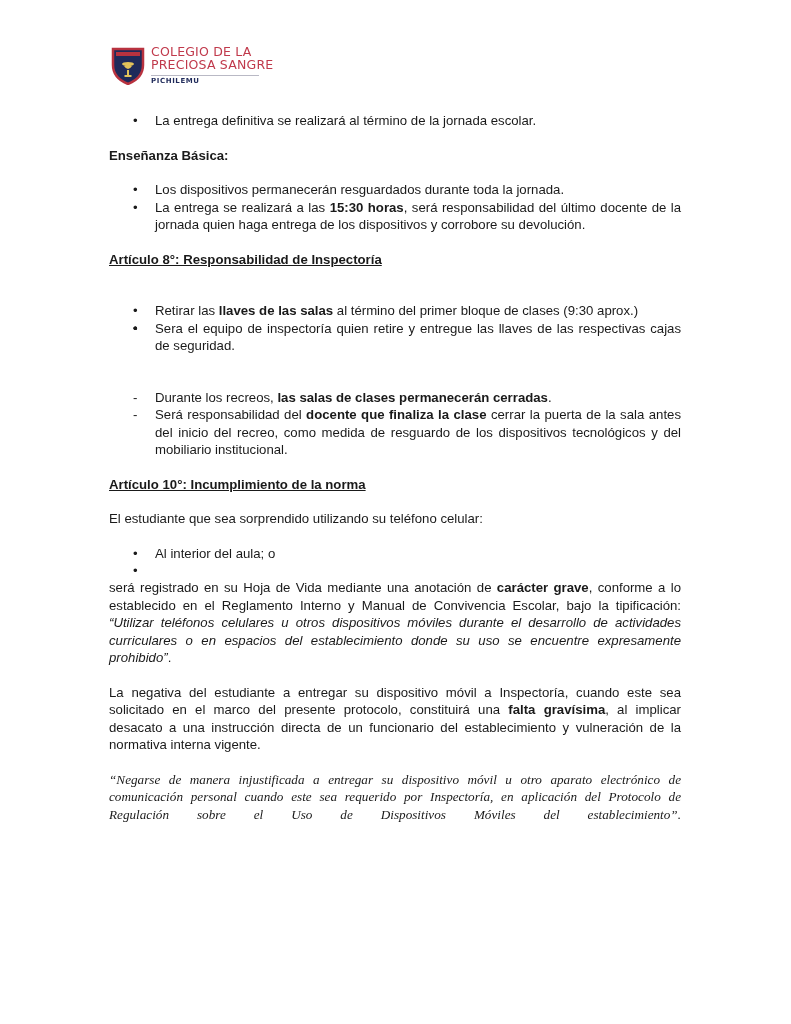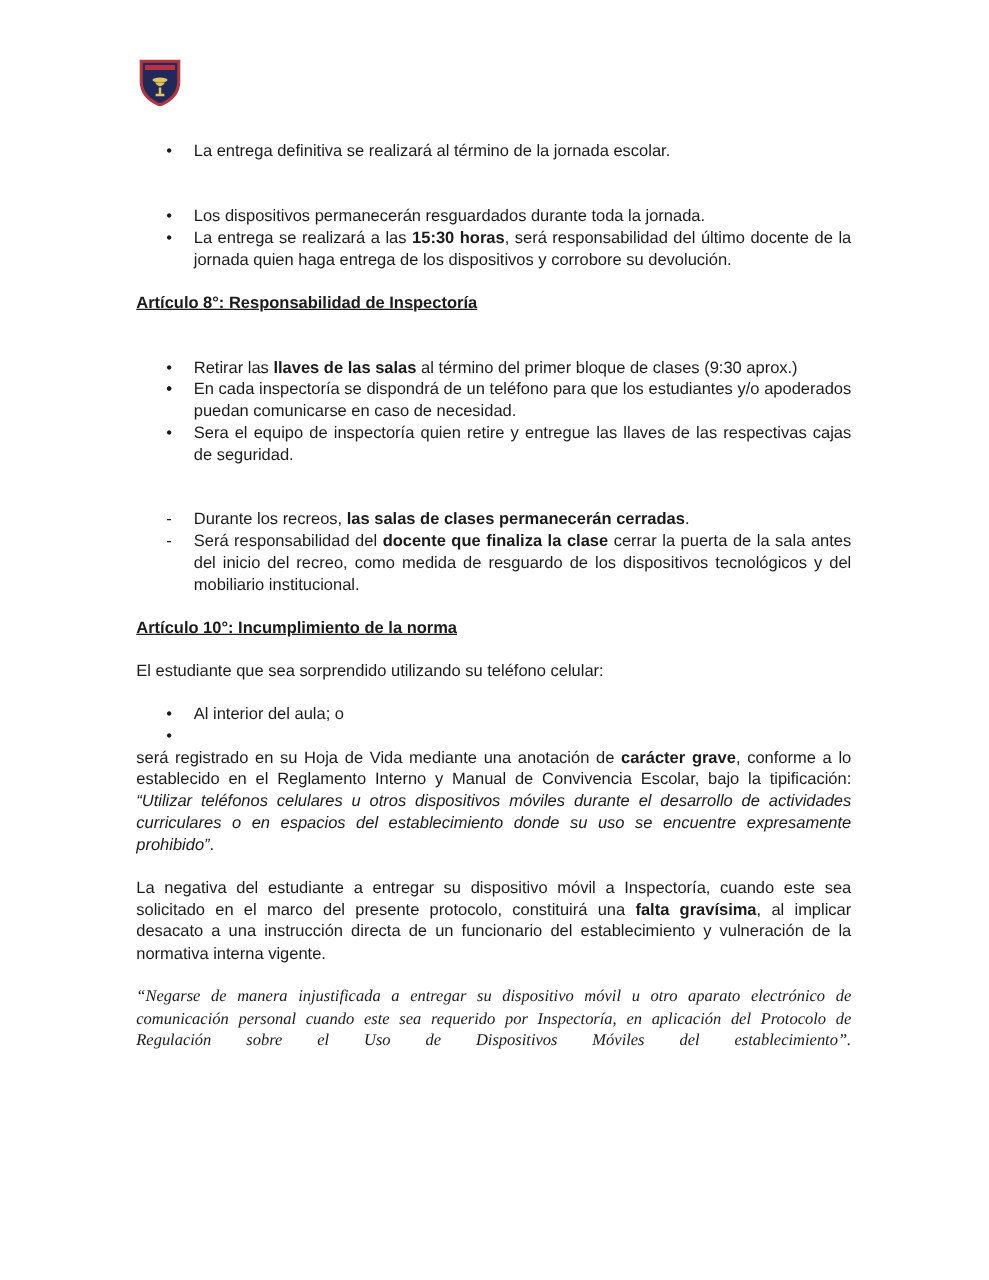--- a/index.html
+++ b/index.html
@@ -34,45 +34,52 @@
 
   <div class="logo">
     <svg class="crest" viewBox="0 0 34 40">
       <path d="M2 4 L32 4 L32 20 Q32 33 17 39 Q2 33 2 20 Z" fill="#1f2a5a" stroke="#b8323f" stroke-width="2.5"></path>
       <rect x="5" y="7" width="24" height="4" fill="#b8323f"></rect>
       <ellipse cx="17" cy="19" rx="6" ry="2" fill="#e2c25a"></ellipse>
       <path d="M13 21 Q17 27 21 21 Z" fill="#e2c25a"></path>
       <rect x="16" y="25" width="2" height="6" fill="#e2c25a"></rect>
       <rect x="13.5" y="30" width="7" height="2" fill="#e2c25a"></rect>
     </svg>
+    <div class="logo-text">
+      <span class="logo-line1">COLEGIO DE LA</span>
+      <span class="logo-line2">PRECIOSA SANGRE</span>
+      <div class="logo-rule"></div>
+      <span class="logo-sub">PICHILEMU</span>
+    </div>
   </div>
 
   <div class="content">
 
     <ul class="bullets">
       <li><span class="mk">•</span><span>La entrega definitiva se realizará al término de la jornada escolar.</span></li>
     </ul>
 
     <div class="gap"></div>
+    <p class="p h">Enseñanza Básica:</p>
     <div class="gap"></div>
 
     <ul class="bullets">
       <li><span class="mk">•</span><span>Los dispositivos permanecerán resguardados durante toda la jornada.</span></li>
       <li><span class="mk">•</span><span>La entrega se realizará a las </span><b>15:30 horas</b><span>, será responsabilidad del último docente de la jornada quien haga entrega de los dispositivos y corrobore su devolución.</span></li>
     </ul>
 
     <div class="gap"></div>
     <p class="p hu">Artículo 8°: Responsabilidad de Inspectoría</p>
     <div class="gap"></div>
     <div class="gap"></div>
 
     <ul class="bullets">
       <li><span class="mk">•</span><span>Retirar las </span><b>llaves de las salas</b><span> al término del primer bloque de clases (9:30 aprox.)</span></li>
       <li><span class="mk">•</span></li>
-      <li><span class="mk">•</span><span>En cada inspectoría se dispondrá de un teléfono para que los estudiantes y/o apoderados puedan comunicarse en caso de necesidad.</span></li>
+      <li><span class="mk">•</span></li>
       <li><span class="mk">•</span><span>Sera el equipo de inspectoría quien retire y entregue las llaves de las respectivas cajas de seguridad.</span></li>
     </ul>
 
     <div class="gap"></div>
     <div class="gap"></div>
 
     <ul class="bullets">
       <li><span class="mk">-</span><span>Durante los recreos, </span><b>las salas de clases permanecerán cerradas</b><span>.</span></li>
       <li><span class="mk">-</span><span>Será responsabilidad del </span><b>docente que finaliza la clase</b><span> cerrar la puerta de la sala antes del inicio del recreo, como medida de resguardo de los dispositivos tecnológicos y del mobiliario institucional.</span></li>
     </ul>

